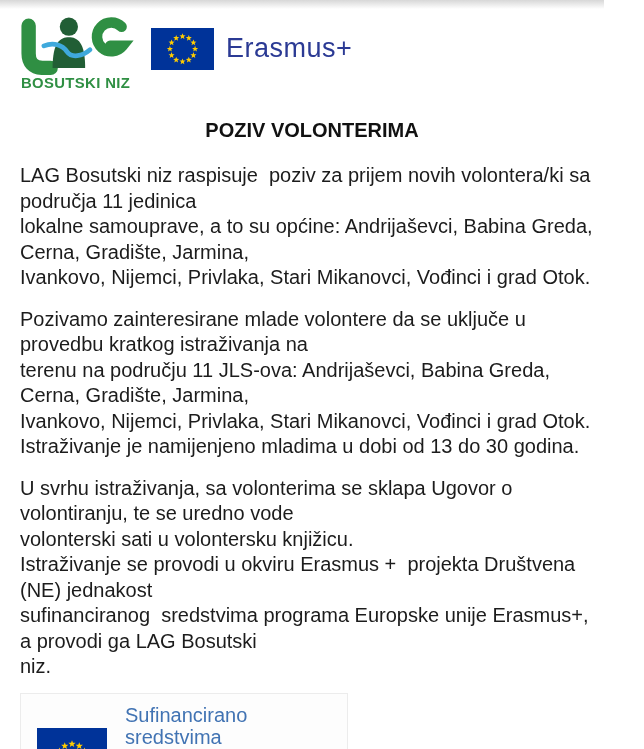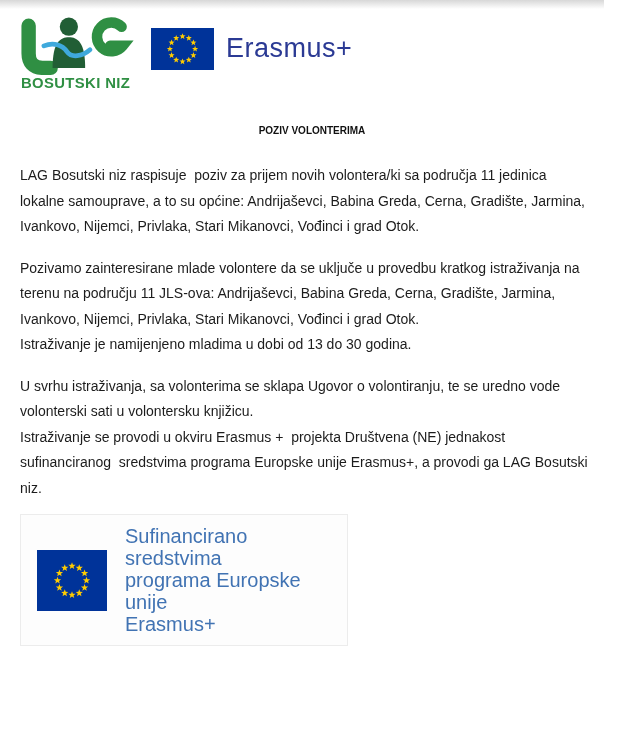--- a/index.html
+++ b/index.html
@@ -28,28 +28,28 @@
     letter-spacing: 0.5px;
     color: #2b3a94;
     line-height: 1;
     padding-bottom: 2px;
   }
 
   
   .doc-title {
     margin-top: 26px;
     text-align: center;
-    font-size: 10px;
+    font-size: 20px;
     font-weight: 700;
     line-height: 25px;
     color: #111;
   }
   .para {
     margin-top: 16px;
-    font-size: 14px;
+    font-size: 20px;
     line-height: 25.5px;
     white-space: pre-wrap;
     color: #1c1c1c;
   }
   .para.first { margin-top: 20px; }
   .para.apply { margin-top: 25px; white-space: normal; }
   .para.apply span { display: inline; }
 
   
   .cofund-box {

